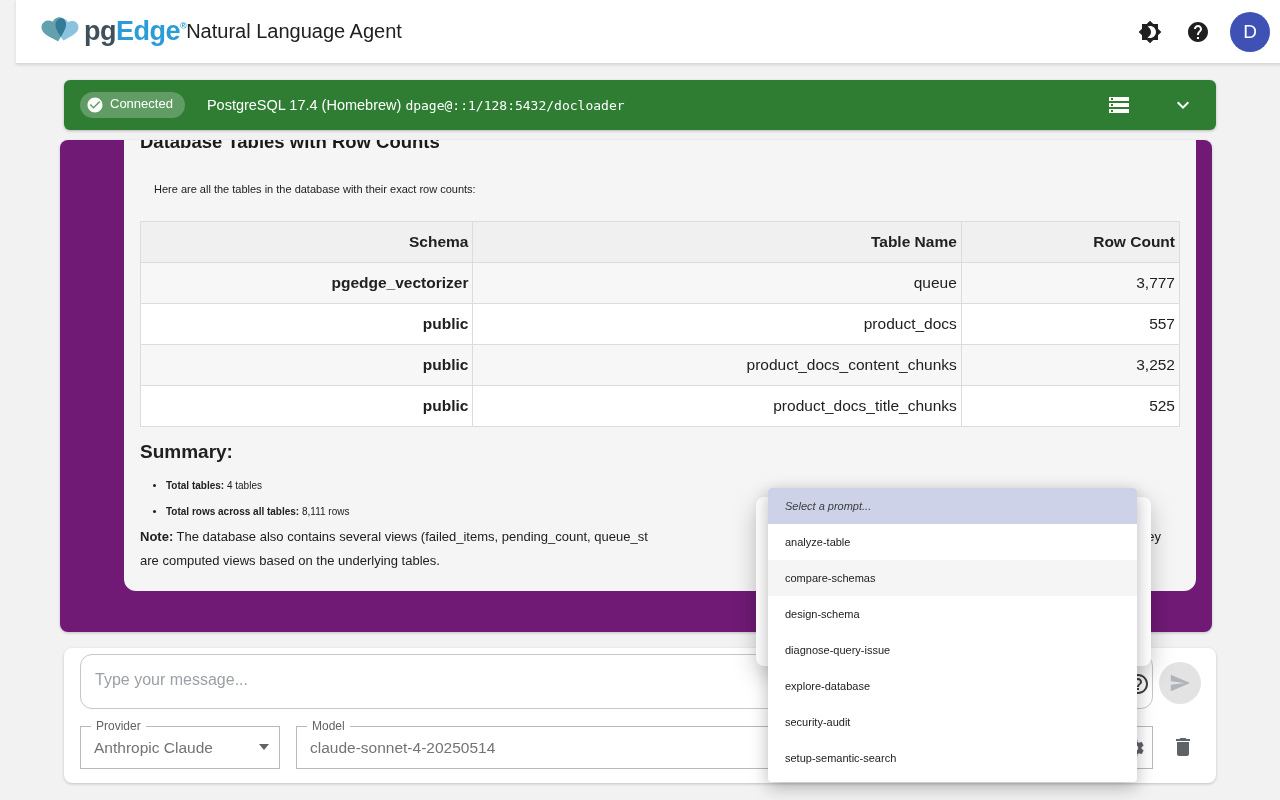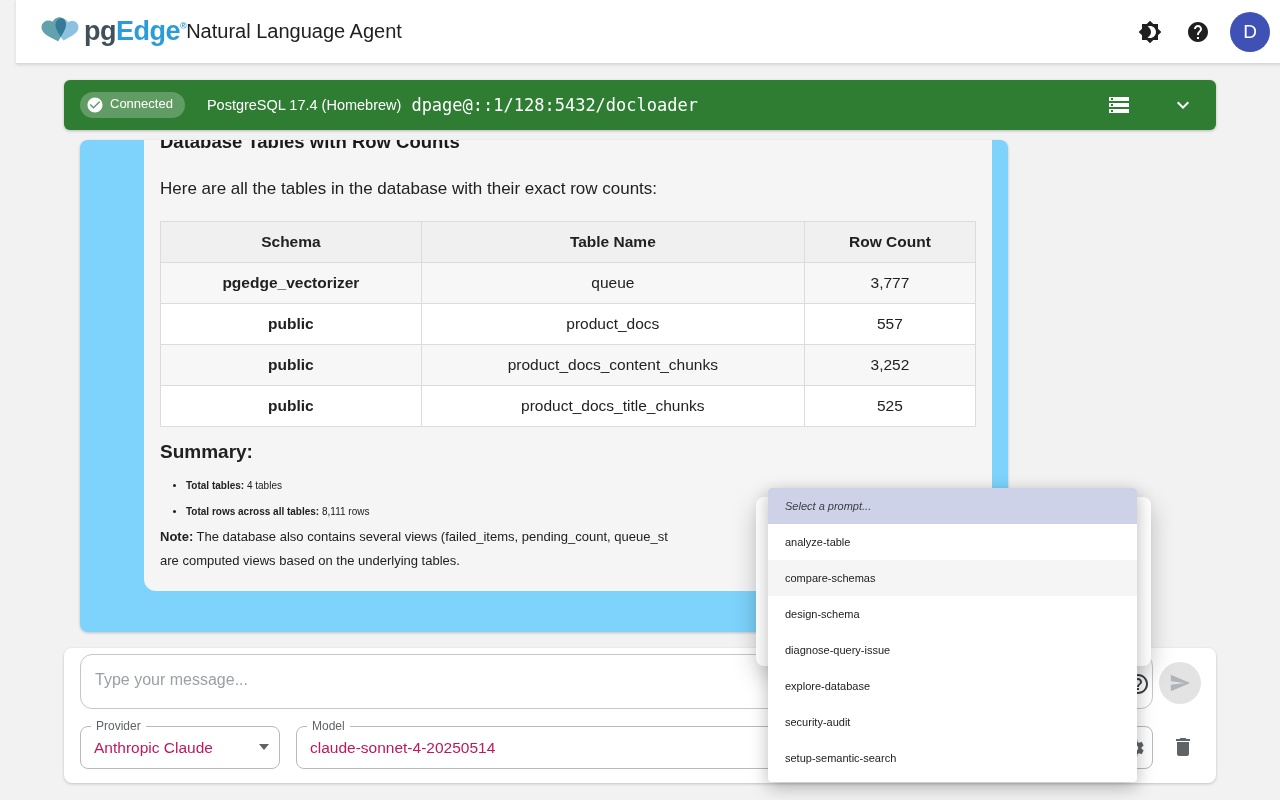--- a/index.html
+++ b/index.html
@@ -22,31 +22,31 @@
   .icon-btn + .icon-btn{ margin-left:24px; }
   .avatar{ width:40px; height:40px; border-radius:50%; background:#3f51b5; color:#fff;
     display:flex; align-items:center; justify-content:center; font-size:19px; margin-left:20px; cursor:pointer; }
 
   
   .conn-bar{ position:absolute; left:64px; top:80px; width:1152px; height:50px; background:#2e7d32;
     border-radius:6px; box-shadow:0 1px 3px rgba(0,0,0,.25); display:flex; align-items:center; color:#fff; }
   .conn-badge{ display:flex; gap:6px; background:rgba(255,255,255,.24);
     border-radius:999px; padding:4px 12px 4px 6px; margin-left:16px; font-size:13px; }
   .conn-server{ font-size:14.5px; margin-left:22px; }
-  .conn-string{ font-family:"DejaVu Sans Mono","Liberation Mono",monospace; font-size:17px; margin-left:10px; }
+  .conn-string{ font-family:"DejaVu Sans Mono","Liberation Mono",monospace; font-size:13px; margin-left:4px; }
   .conn-icons{ margin-left:auto; display:flex; align-items:center; gap:16px; margin-right:21px; }
 
   
-  .chat-card{ position:absolute; left:80px; top:140px; width:928px; height:492px; background:#7dd3fc;
+  .chat-card{ position:absolute; left:60px; top:140px; width:1152px; height:492px; background:#701a75;
     border-radius:8px; box-shadow:0 1px 3px rgba(0,0,0,.2); overflow:hidden; }
   .msg-bubble{ margin:-28px 16px 0 64px; background:#f5f5f5; border-radius:12px; padding:16px 16px 18px; }
   .msg-heading{ font-size:18.5px; line-height:27px; font-weight:700; color:#1a1a1a; margin-bottom:22px; }
-  .msg-intro{ font-size:17px; line-height:24px; }
+  .msg-intro{ font-size:11px; line-height:24px;margin-left:14px; }
   .msg-table{ width:100%; border-collapse:collapse; margin-top:20px; font-size:15.5px; }
-  .msg-table th,.msg-table td{ border:1px solid #dcdcdc; text-align:center; padding:8px 16px; line-height:24px; }
+  .msg-table th,.msg-table td{ border:1px solid #dcdcdc; text-align:right; padding:8px 4px; line-height:24px; }
   .msg-table th{ background:#f0f0f0; font-weight:700; }
   .msg-table th:nth-child(1),.msg-table td:nth-child(1){ width:32%; }
   .msg-table th:nth-child(2),.msg-table td:nth-child(2){ width:47%; }
   .msg-table td:first-child{ font-weight:700; }
   .msg-table tbody tr:nth-child(odd){ background:#f7f7f7; }
   .msg-table tbody tr:nth-child(even){ background:#fff; }
   .msg-summary{ font-size:19px; line-height:22px; font-weight:700; margin-top:14px; }
   .msg-bullets{ margin-top:10px; padding-left:26px; }
   .msg-bullets li{ font-size:10px; line-height:26px; }
   .msg-note{ margin-top:0; font-size:13px; line-height:24px; }
@@ -58,25 +58,25 @@
   
   .composer{ position:absolute; left:64px; top:648px; width:1152px; height:135px; background:#fff;
     border-radius:8px; box-shadow:0 1px 3px rgba(0,0,0,.2); }
   .msg-input{ position:absolute; left:16px; top:6px; width:1073px; height:55px; border:1px solid #c6c6c6;
     border-radius:12px; font-family:inherit; font-size:16px; padding:16px 44px 14px 14px; resize:none; outline:none;
     color:#212121; background:#fff; }
   .msg-input::placeholder{ color:#9aa0a6; }
   .input-help{ position:absolute; left:1062px; top:24px; width:24px; height:24px; cursor:pointer; }
   .send-btn{ position:absolute; left:1095px; top:14px; width:42px; height:42px; border-radius:50%;
     background:#e3e3e3; border:none; display:flex; align-items:center; justify-content:center; cursor:pointer; }
-  .fieldset{ position:absolute; top:78px; height:43px; border:1px solid #b9b9b9; border-radius:8px; background:#fff; }
+  .fieldset{ position:absolute; top:78px; height:43px; border:1px solid #b9b9b9; border-radius:0; background:#fff; }
   .fieldset .flabel{ position:absolute; top:-8px; left:10px; background:#fff; padding:0 5px;
     font-size:12px; color:#5f6368; line-height:14px; }
   .fieldset .fvalue{ position:absolute; left:13px; top:0; height:100%; display:flex; align-items:center;
-    font-size:15.5px; color:#be185d; }
+    font-size:15.5px; color:#737373; }
   .provider-field{ left:16px; width:200px; cursor:pointer; }
   .model-field{ left:232px; width:857px; }
   .select-arrow{ position:absolute; right:10px; top:17px; width:0; height:0;
     border-left:5px solid transparent; border-right:5px solid transparent; border-top:6px solid #5f6368; }
   .model-gear{ position:absolute; right:6px; top:10px; width:22px; height:22px; cursor:pointer; }
   .trash-btn{ position:absolute; left:1106px; top:86px; width:26px; height:26px; cursor:pointer;
     display:flex; align-items:center; justify-content:center; }
 
   
   .prompt-popover{ position:absolute; left:756px; top:497px; width:395px; height:169px; background:#fff;

